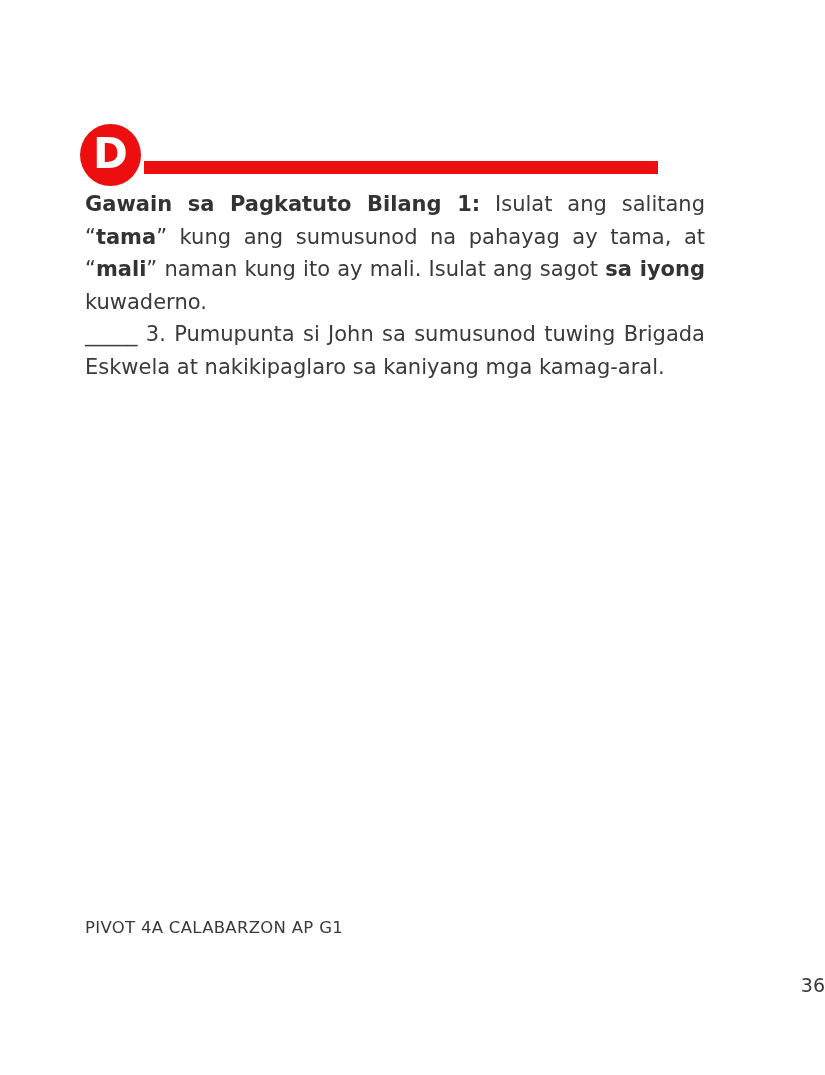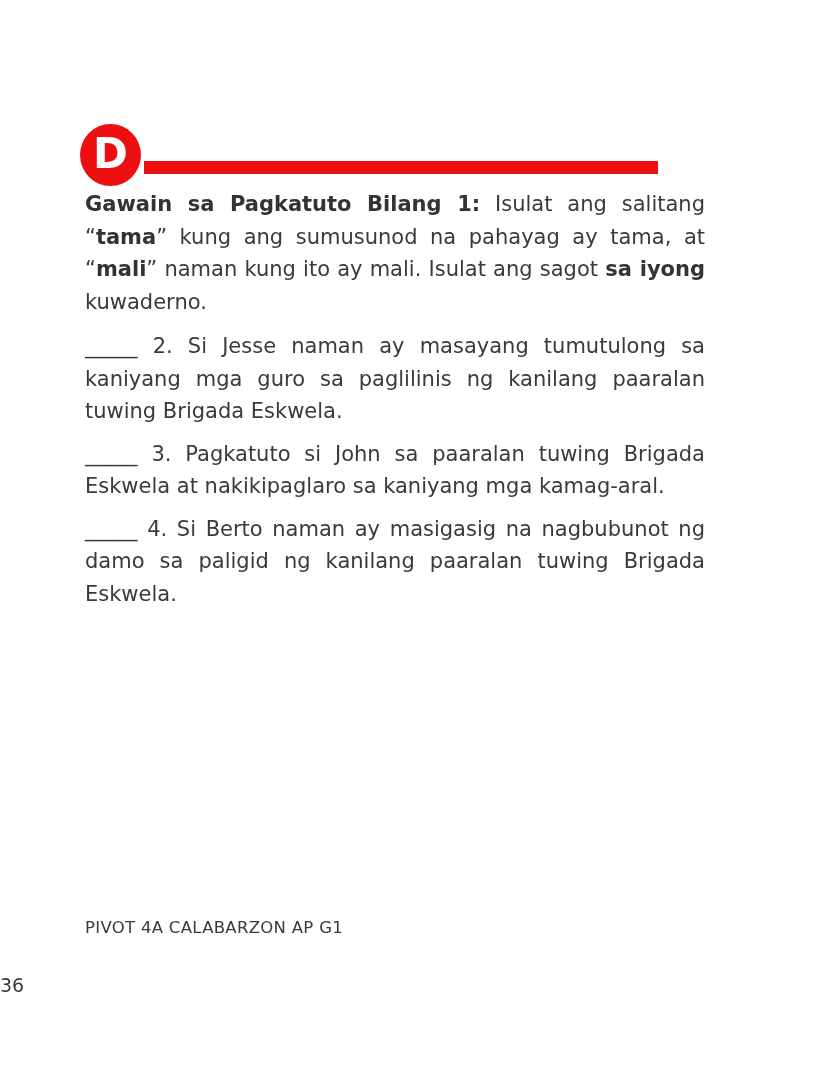--- a/index.html
+++ b/index.html
@@ -51,63 +51,61 @@
     top: 188px;
     width: 620px;
     font-size: 21px;
     line-height: 32.5px;
     text-align: justify;
   }
   .content p {
     margin: 0 0 10px 0;
   }
   .content p.instruction {
-    margin-bottom: 12px;
+    margin-bottom: 0;
   }
   .content b {
     font-weight: 700;
     color: #333335;
   }
   
   .footer-left {
     position: absolute;
     left: 85px;
     top: 918px;
     font-size: 16.5px;
     letter-spacing: 0.3px;
   }
   .page-num {
     position: absolute;
     left: 0;
     top: 974px;
     width: 100%;
-    text-align: left;
+    text-align: right;
     font-size: 19px;
   }
 </style>
 </head>
 <body>
 
 <div class="page">
 
   <div class="badge">
     <span class="letter">D</span>
   </div>
   <div class="rule"></div>
 
   <div class="content">
 
     <p class="instruction"><b>Gawain sa Pagkatuto Bilang 1:</b><span> Isulat ang salitang “</span><b>tama</b><span>” kung ang sumusunod na pahayag ay tama, at “</span><b>mali</b><span>” naman kung ito ay mali. Isulat ang sagot </span><b>sa iyong</b><span> kuwaderno.</span></p>
 
 
-    <p class="item"><span>_____</span> <span>2.</span> <span>Si Jesse naman ay masayang tumutulong sa kaniyang mga guro sa paglilinis ng kanilang paaralan tuwing Brigada Eskwela.</span></p>
 
-    <p class="item"><span>_____</span> <span>3.</span> <span>Pagkatuto si John sa paaralan tuwing Brigada Eskwela at nakikipaglaro sa kaniyang mga kamag-aral.</span></p>
+    <p class="item"><span>_____</span> <span>3.</span> <span>Pumupunta si John sa sumusunod tuwing Brigada Eskwela at nakikipaglaro sa kaniyang mga kamag-aral.</span></p>
 
-    <p class="item"><span>_____</span> <span>4.</span> <span>Si Berto naman ay masigasig na nagbubunot ng damo sa paligid ng kanilang paaralan tuwing Brigada Eskwela.</span></p>
 
 
   </div>
 
   <div class="footer-left">PIVOT 4A CALABARZON AP G1</div>
   <div class="page-num">36</div>
 
 </div>
 
 </body></html>

